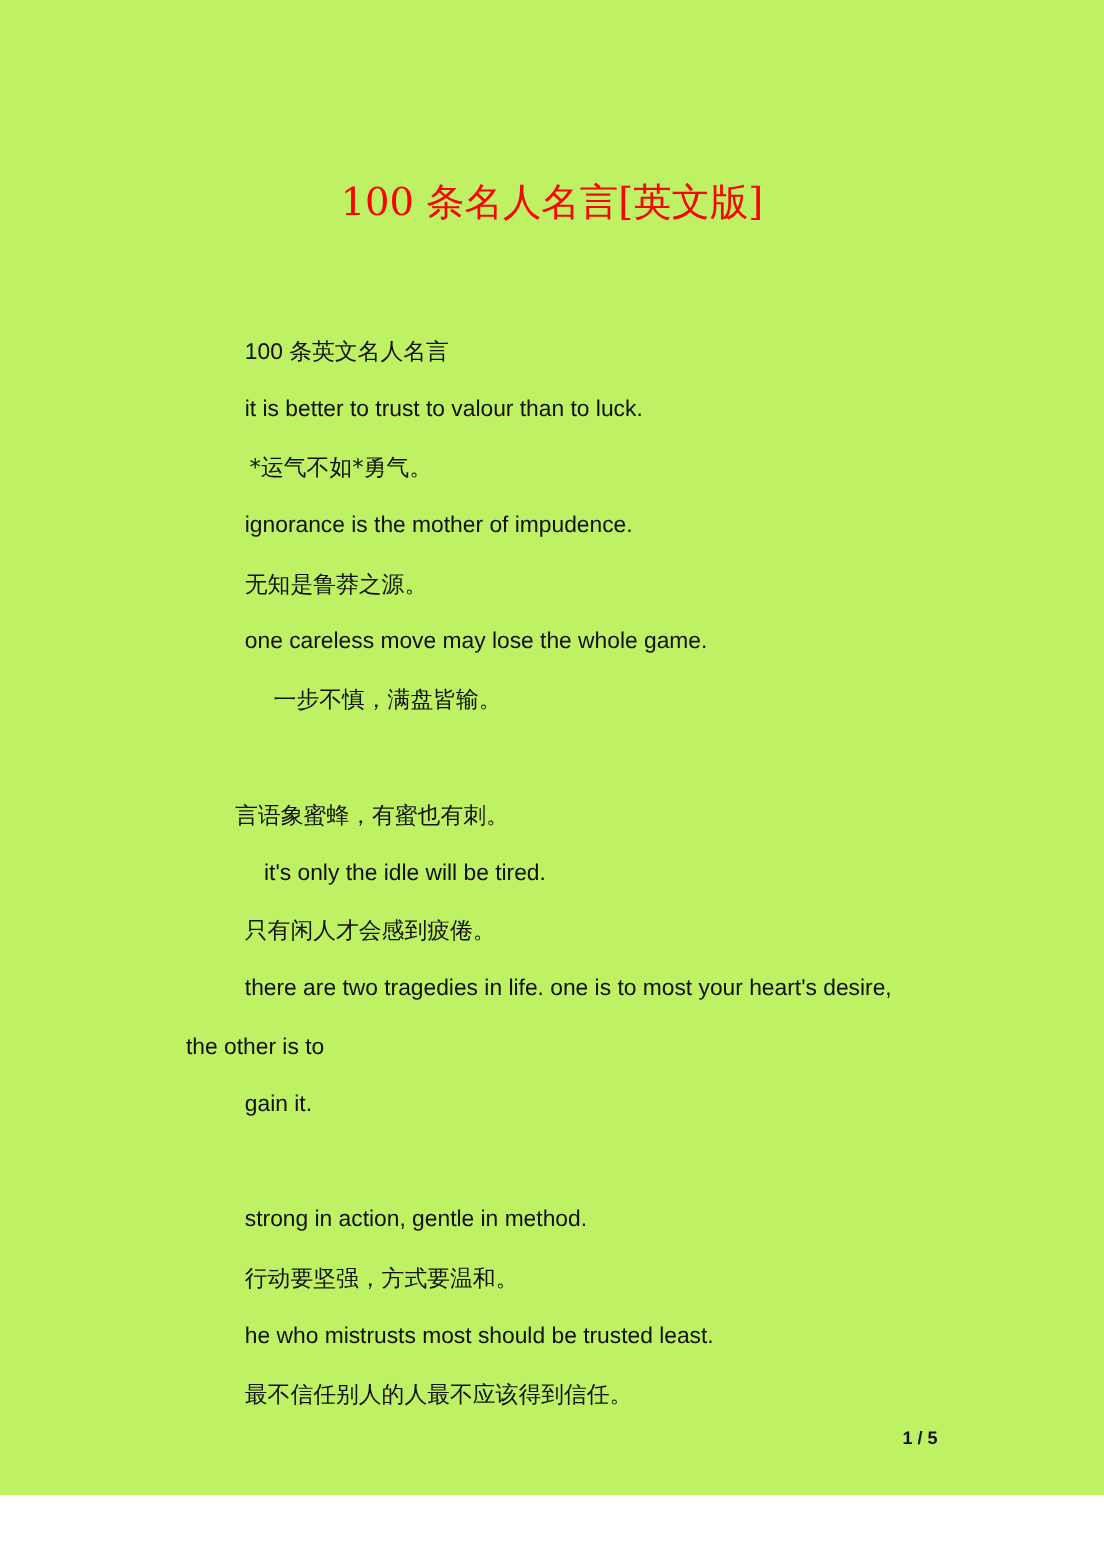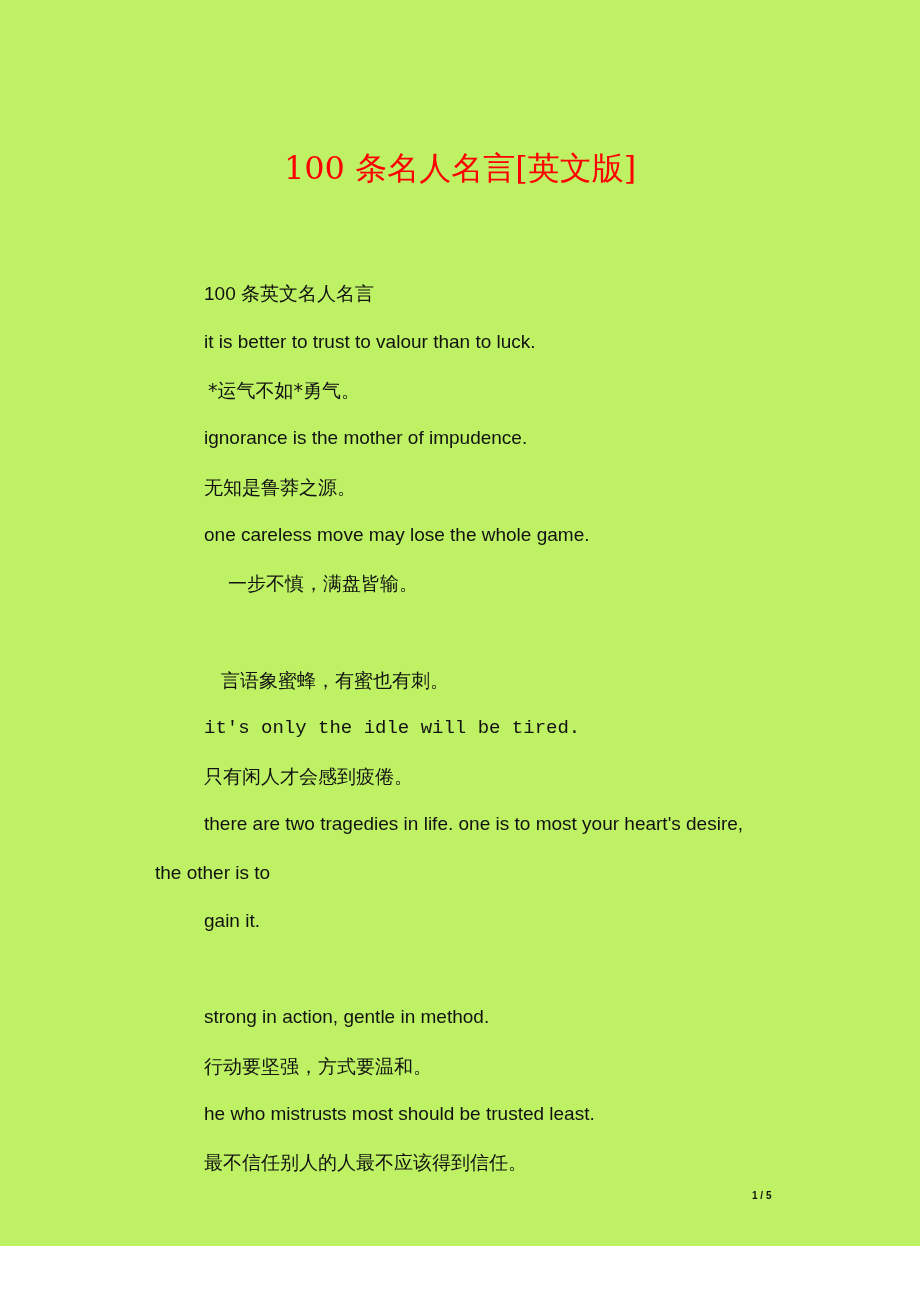--- a/index.html
+++ b/index.html
@@ -10,38 +10,38 @@
     font-family:"DejaVu Serif","Liberation Serif",serif; font-size:32px; color:#ff0000;
     line-height:44px; letter-spacing:0px;
   }
   .line {
     position:absolute; font-family:"Liberation Sans","DejaVu Sans",sans-serif;
     font-size:19px; color:#111; line-height:28px; white-space:nowrap;
   }
   .zh { font-family:"DejaVu Sans","Liberation Sans",sans-serif; font-size:19px; }
   .pagenum {
     position:absolute; left:752px; top:1190px; font-family:"Liberation Sans",sans-serif;
-    font-size:10px; font-weight:bold; color:#111;
+    font-size:15px; font-weight:bold; color:#111;
   }
 </style>
 </head>
 <body>
 
 <div class="page">
   <div class="title">100 条名人名言[英文版]</div>
 
   <div class="line" style="left:204px;top:280px;">100 条英文名人名言</div>
   <div class="line" style="left:204px;top:328px;">it is better to trust to valour than to luck.</div>
   <div class="line zh" style="left:208px;top:376px;">*运气不如*勇气。</div>
   <div class="line" style="left:204px;top:424px;">ignorance is the mother of impudence.</div>
   <div class="line zh" style="left:204px;top:473px;">无知是鲁莽之源。</div>
   <div class="line" style="left:204px;top:521px;">one careless move may lose the whole game.</div>
   <div class="line zh" style="left:204px;top:569px;margin-left:24px;">一步不慎，满盘皆输。</div>
-  <div class="line zh" style="left:221px;top:666px;">言语象蜜蜂，有蜜也有刺。</div>
-  <div class="line" style="left:204px;top:714px;font-family:Liberation Mono, monospace;">it's only the idle will be tired.</div>
+  <div class="line zh" style="left:196px;top:666px;">言语象蜜蜂，有蜜也有刺。</div>
+  <div class="line" style="left:220px;top:714px;">it's only the idle will be tired.</div>
   <div class="line zh" style="left:204px;top:762px;">只有闲人才会感到疲倦。</div>
   <div class="line" style="left:204px;top:810px;">there are two tragedies in life. one is to most your heart's desire,</div>
   <div class="line" style="left:139px;top:859px;margin-left:16px;">the other is to</div>
   <div class="line" style="left:204px;top:907px;">gain it.</div>
   <div class="line" style="left:204px;top:1003px;">strong in action, gentle in method.</div>
   <div class="line zh" style="left:204px;top:1052px;">行动要坚强，方式要温和。</div>
   <div class="line" style="left:204px;top:1100px;">he who mistrusts most should be trusted least.</div>
   <div class="line zh" style="left:204px;top:1148px;">最不信任别人的人最不应该得到信任。</div>
 
   <div class="pagenum">1 / 5</div>

